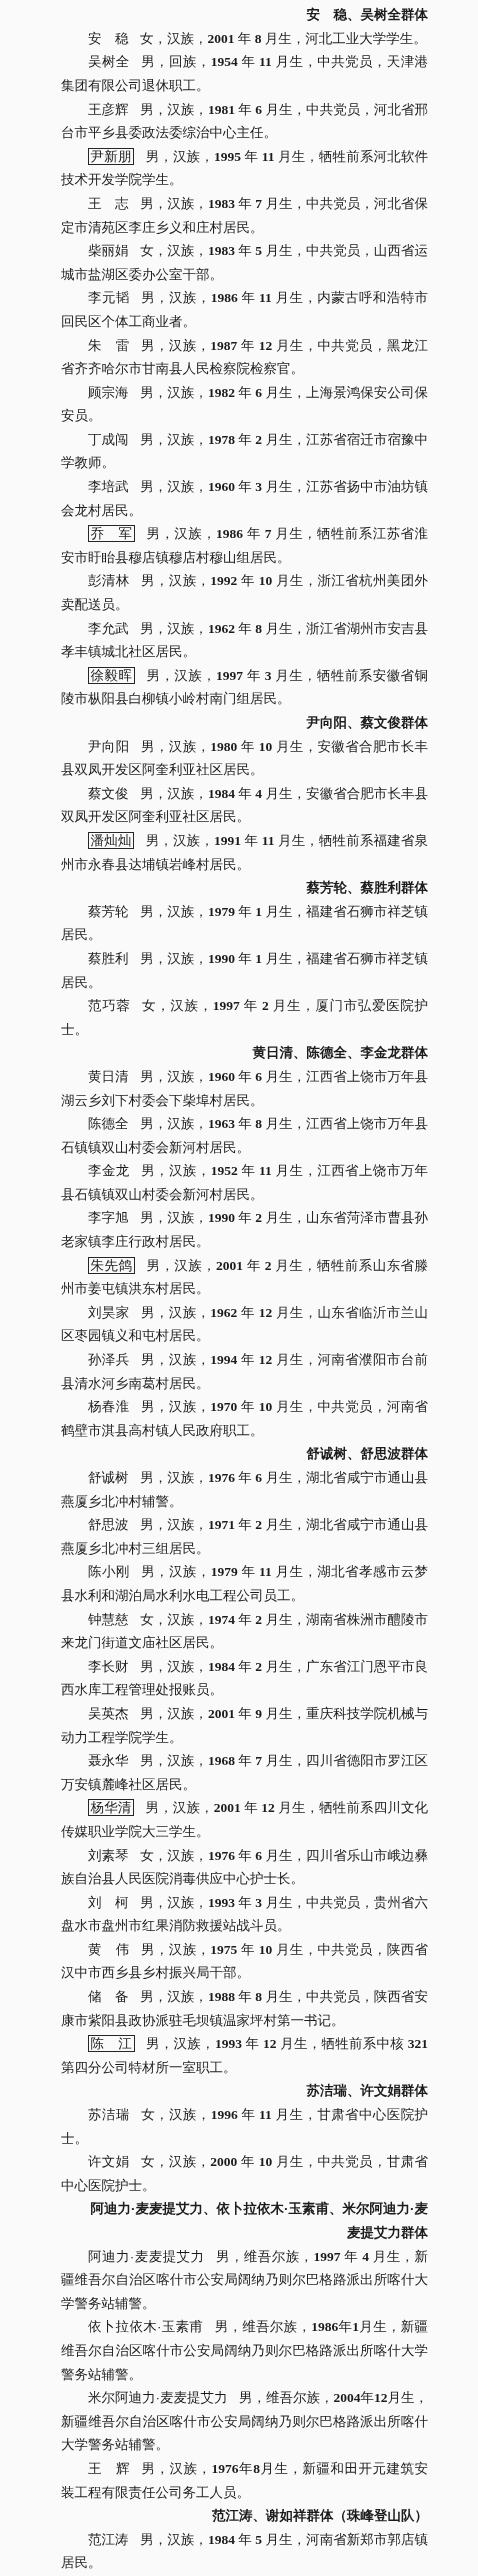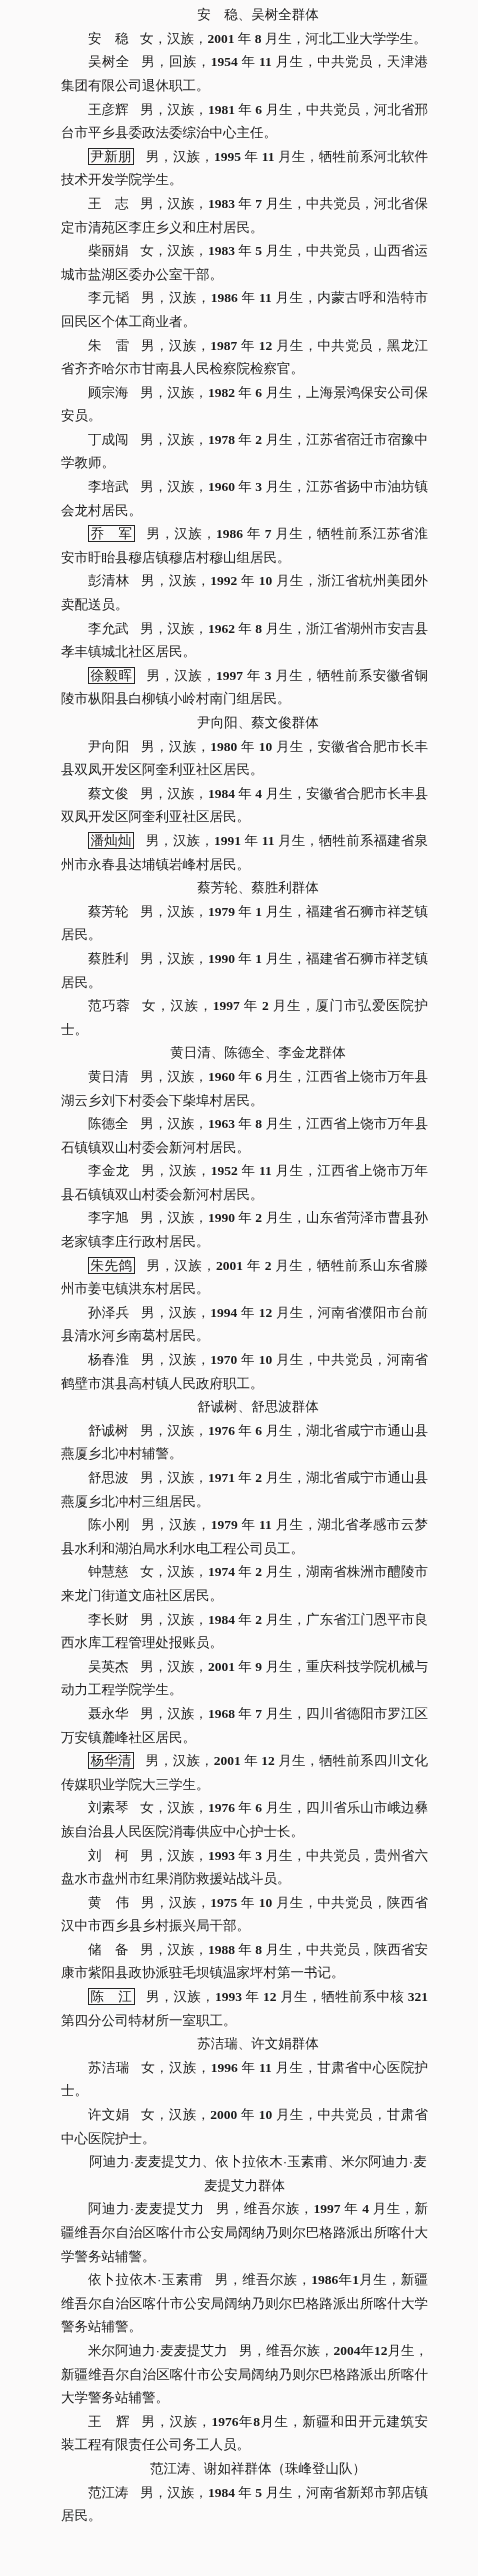--- a/index.html
+++ b/index.html
@@ -24,22 +24,22 @@
     font-size:13.5px;
     line-height:23.6px;
     color:var(--ink);
     text-indent:2em;
     text-align:justify;
     text-justify:inter-ideograph;
     word-break:break-all;
   }
   p.heading{
     font-family:"Liberation Sans","DejaVu Sans",sans-serif;
-    font-weight:400;
-    text-align:center;
+    font-weight:700;
+    text-align:right;
   }
   .name{
     font-family:"Liberation Sans","DejaVu Sans",sans-serif;
     font-weight:400;
     margin-right:0.85em;
   }
   .boxed{
     border:1.1px solid var(--box);
     padding:0 1.6px;
   }
@@ -75,20 +75,21 @@
     <p class="heading" data-name="group-heading">蔡芳轮、蔡胜利群体</p>
     <p class="entry" data-name="person-entry"><span class="name" data-name="person-name">蔡芳轮</span><span class="details" data-name="person-details">男，汉族，<b class="num">1979</b> 年 <b class="num">1</b> 月生，福建省石狮市祥芝镇居民。</span></p>
     <p class="entry" data-name="person-entry"><span class="name" data-name="person-name">蔡胜利</span><span class="details" data-name="person-details">男，汉族，<b class="num">1990</b> 年 <b class="num">1</b> 月生，福建省石狮市祥芝镇居民。</span></p>
     <p class="entry" data-name="person-entry"><span class="name" data-name="person-name">范巧蓉</span><span class="details" data-name="person-details">女，汉族，<b class="num">1997</b> 年 <b class="num">2</b> 月生，厦门市弘爱医院护士。</span></p>
     <p class="heading" data-name="group-heading">黄日清、陈德全、李金龙群体</p>
     <p class="entry" data-name="person-entry"><span class="name" data-name="person-name">黄日清</span><span class="details" data-name="person-details">男，汉族，<b class="num">1960</b> 年 <b class="num">6</b> 月生，江西省上饶市万年县湖云乡刘下村委会下柴埠村居民。</span></p>
     <p class="entry" data-name="person-entry"><span class="name" data-name="person-name">陈德全</span><span class="details" data-name="person-details">男，汉族，<b class="num">1963</b> 年 <b class="num">8</b> 月生，江西省上饶市万年县石镇镇双山村委会新河村居民。</span></p>
     <p class="entry" data-name="person-entry"><span class="name" data-name="person-name">李金龙</span><span class="details" data-name="person-details">男，汉族，<b class="num">1952</b> 年 <b class="num">11</b> 月生，江西省上饶市万年县石镇镇双山村委会新河村居民。</span></p>
     <p class="entry" data-name="person-entry"><span class="name" data-name="person-name">李字旭</span><span class="details" data-name="person-details">男，汉族，<b class="num">1990</b> 年 <b class="num">2</b> 月生，山东省菏泽市曹县孙老家镇李庄行政村居民。</span></p>
     <p class="entry" data-name="person-entry"><span class="name boxed" data-name="person-name-memorial-box">朱先鸽</span><span class="details" data-name="person-details">男，汉族，<b class="num">2001</b> 年 <b class="num">2</b> 月生，牺牲前系山东省滕州市姜屯镇洪东村居民。</span></p>
+    <p class="entry" data-name="person-entry"><span class="name" data-name="person-name">刘昊家</span><span class="details" data-name="person-details">男，汉族，<b class="num">1962</b> 年 <b class="num">12</b> 月生，山东省临沂市兰山区枣园镇义和屯村居民。</span></p>
     <p class="entry" data-name="person-entry"><span class="name" data-name="person-name">孙泽兵</span><span class="details" data-name="person-details">男，汉族，<b class="num">1994</b> 年 <b class="num">12</b> 月生，河南省濮阳市台前县清水河乡南葛村居民。</span></p>
     <p class="entry" data-name="person-entry"><span class="name" data-name="person-name">杨春淮</span><span class="details" data-name="person-details">男，汉族，<b class="num">1970</b> 年 <b class="num">10</b> 月生，中共党员，河南省鹤壁市淇县高村镇人民政府职工。</span></p>
     <p class="heading" data-name="group-heading">舒诚树、舒思波群体</p>
     <p class="entry" data-name="person-entry"><span class="name" data-name="person-name">舒诚树</span><span class="details" data-name="person-details">男，汉族，<b class="num">1976</b> 年 <b class="num">6</b> 月生，湖北省咸宁市通山县燕厦乡北冲村辅警。</span></p>
     <p class="entry" data-name="person-entry"><span class="name" data-name="person-name">舒思波</span><span class="details" data-name="person-details">男，汉族，<b class="num">1971</b> 年 <b class="num">2</b> 月生，湖北省咸宁市通山县燕厦乡北冲村三组居民。</span></p>
     <p class="entry" data-name="person-entry"><span class="name" data-name="person-name">陈小刚</span><span class="details" data-name="person-details">男，汉族，<b class="num">1979</b> 年 <b class="num">11</b> 月生，湖北省孝感市云梦县水利和湖泊局水利水电工程公司员工。</span></p>
     <p class="entry" data-name="person-entry"><span class="name" data-name="person-name">钟慧慈</span><span class="details" data-name="person-details">女，汉族，<b class="num">1974</b> 年 <b class="num">2</b> 月生，湖南省株洲市醴陵市来龙门街道文庙社区居民。</span></p>
     <p class="entry" data-name="person-entry"><span class="name" data-name="person-name">李长财</span><span class="details" data-name="person-details">男，汉族，<b class="num">1984</b> 年 <b class="num">2</b> 月生，广东省江门恩平市良西水库工程管理处报账员。</span></p>
     <p class="entry" data-name="person-entry"><span class="name" data-name="person-name">吴英杰</span><span class="details" data-name="person-details">男，汉族，<b class="num">2001</b> 年 <b class="num">9</b> 月生，重庆科技学院机械与动力工程学院学生。</span></p>
     <p class="entry" data-name="person-entry"><span class="name" data-name="person-name">聂永华</span><span class="details" data-name="person-details">男，汉族，<b class="num">1968</b> 年 <b class="num">7</b> 月生，四川省德阳市罗江区万安镇麓峰社区居民。</span></p>

